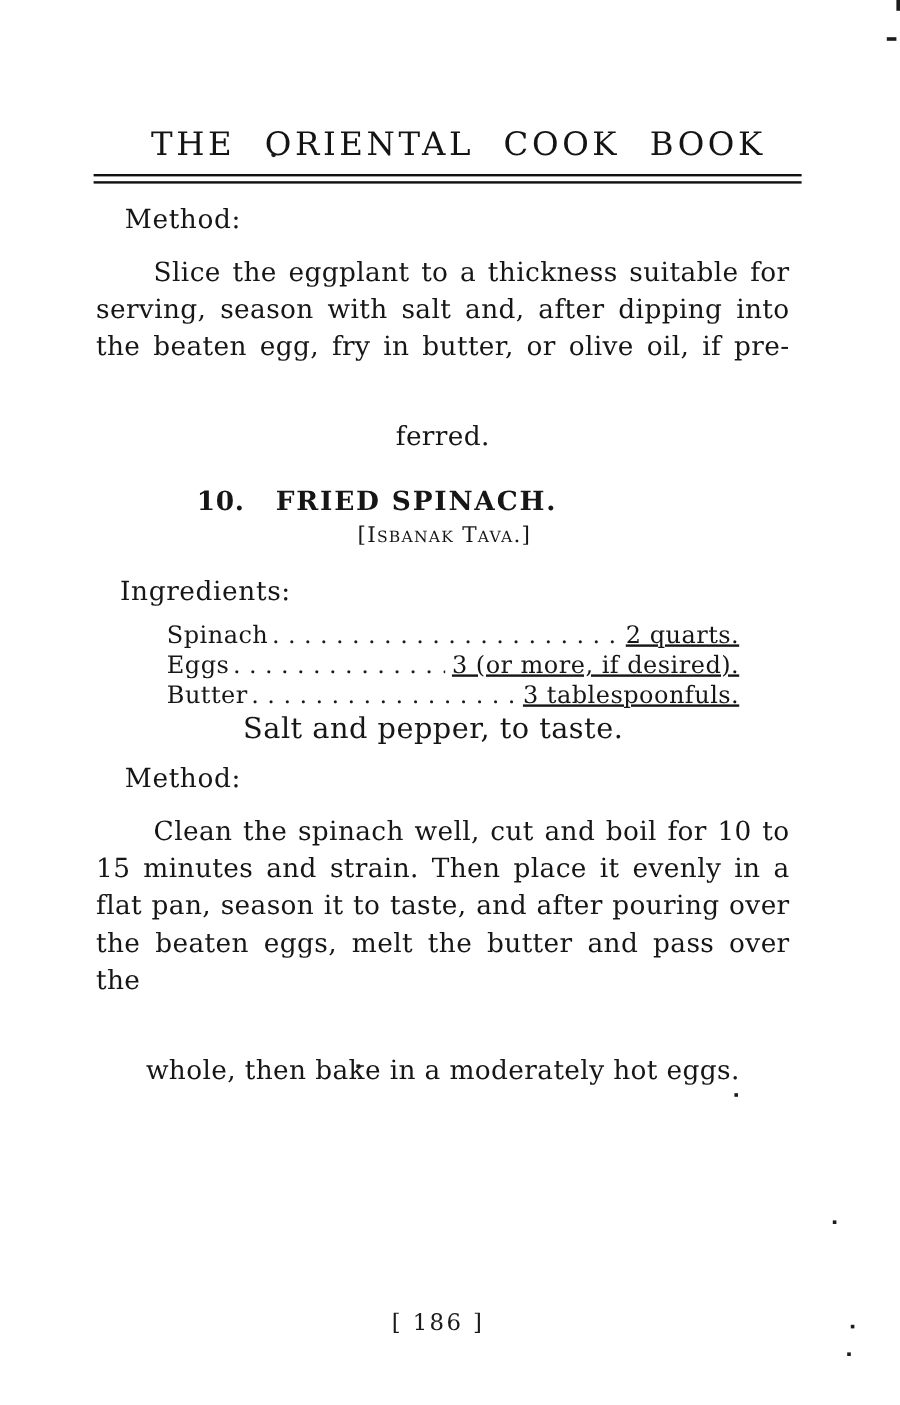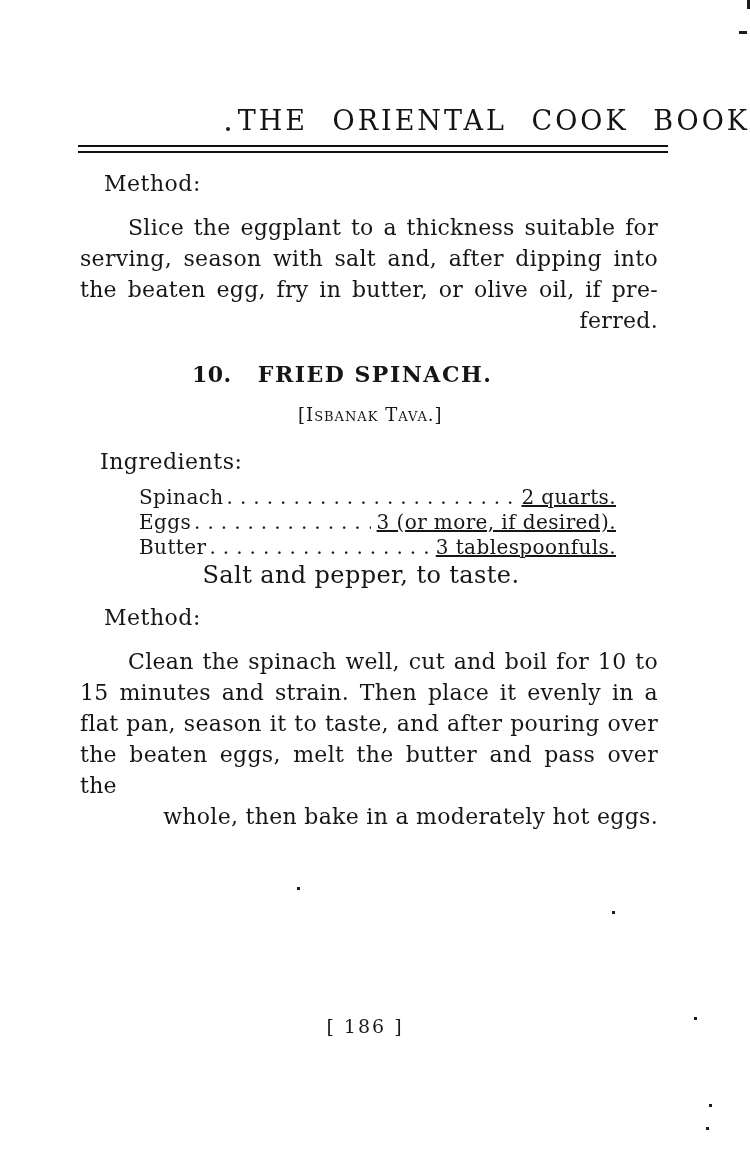--- a/index.html
+++ b/index.html
@@ -10,21 +10,21 @@
     background: #ffffff;
     color: #161616;
     font-family: "DejaVu Serif", "Liberation Serif", serif;
     overflow: hidden;
   }
 
   
   .running-head {
     margin-top: 106px;
     padding-left: 14px;
-    text-align: right;
+    text-align: center;
     font-size: 27px;
     line-height: 30px;
     letter-spacing: 3px;
     word-spacing: 13px;
     color: #141414;
   }
   .double-rule {
     margin: 9px 82px 0 78px;
     height: 4px;
     border-top: 2px solid #101010;
@@ -37,36 +37,36 @@
   .method-label {
     margin-top: 17px;
     margin-left: 24px;
     font-size: 22px;
     line-height: 27px;
     letter-spacing: 0.5px;
   }
 
   .para { margin-top: 15px; font-size: 22px; line-height: 31px; }
   .para .jl  { text-align: justify; text-align-last: justify; text-justify: inter-word; letter-spacing: 0.3px; }
-  .para .ll  { text-align: right; letter-spacing: 0.3px; }
+  .para .ll  { text-align: center; letter-spacing: 0.3px; margin-top: 44px; }
   .para .indent { padding-left: 48px; }
 
   .recipe-heading {
     margin-top: 24px;
-    margin-left: 112px;
+    margin-left: 84px;
     font-size: 22px;
     line-height: 28px;
     font-weight: bold;
     letter-spacing: 1.5px;
     white-space: nowrap;
   }
   .recipe-heading .num { display: inline-block; margin-right: 26px; letter-spacing: 0.5px; }
 
   .recipe-subtitle {
-    margin-top: 16px;
+    margin-top: 4px;
     margin-left: 218px;
     font-size: 18px;
     line-height: 22px;
     font-variant: small-caps;
     letter-spacing: 1px;
     white-space: nowrap;
   }
 
   .ingredients-label {
     margin-top: 22px;

